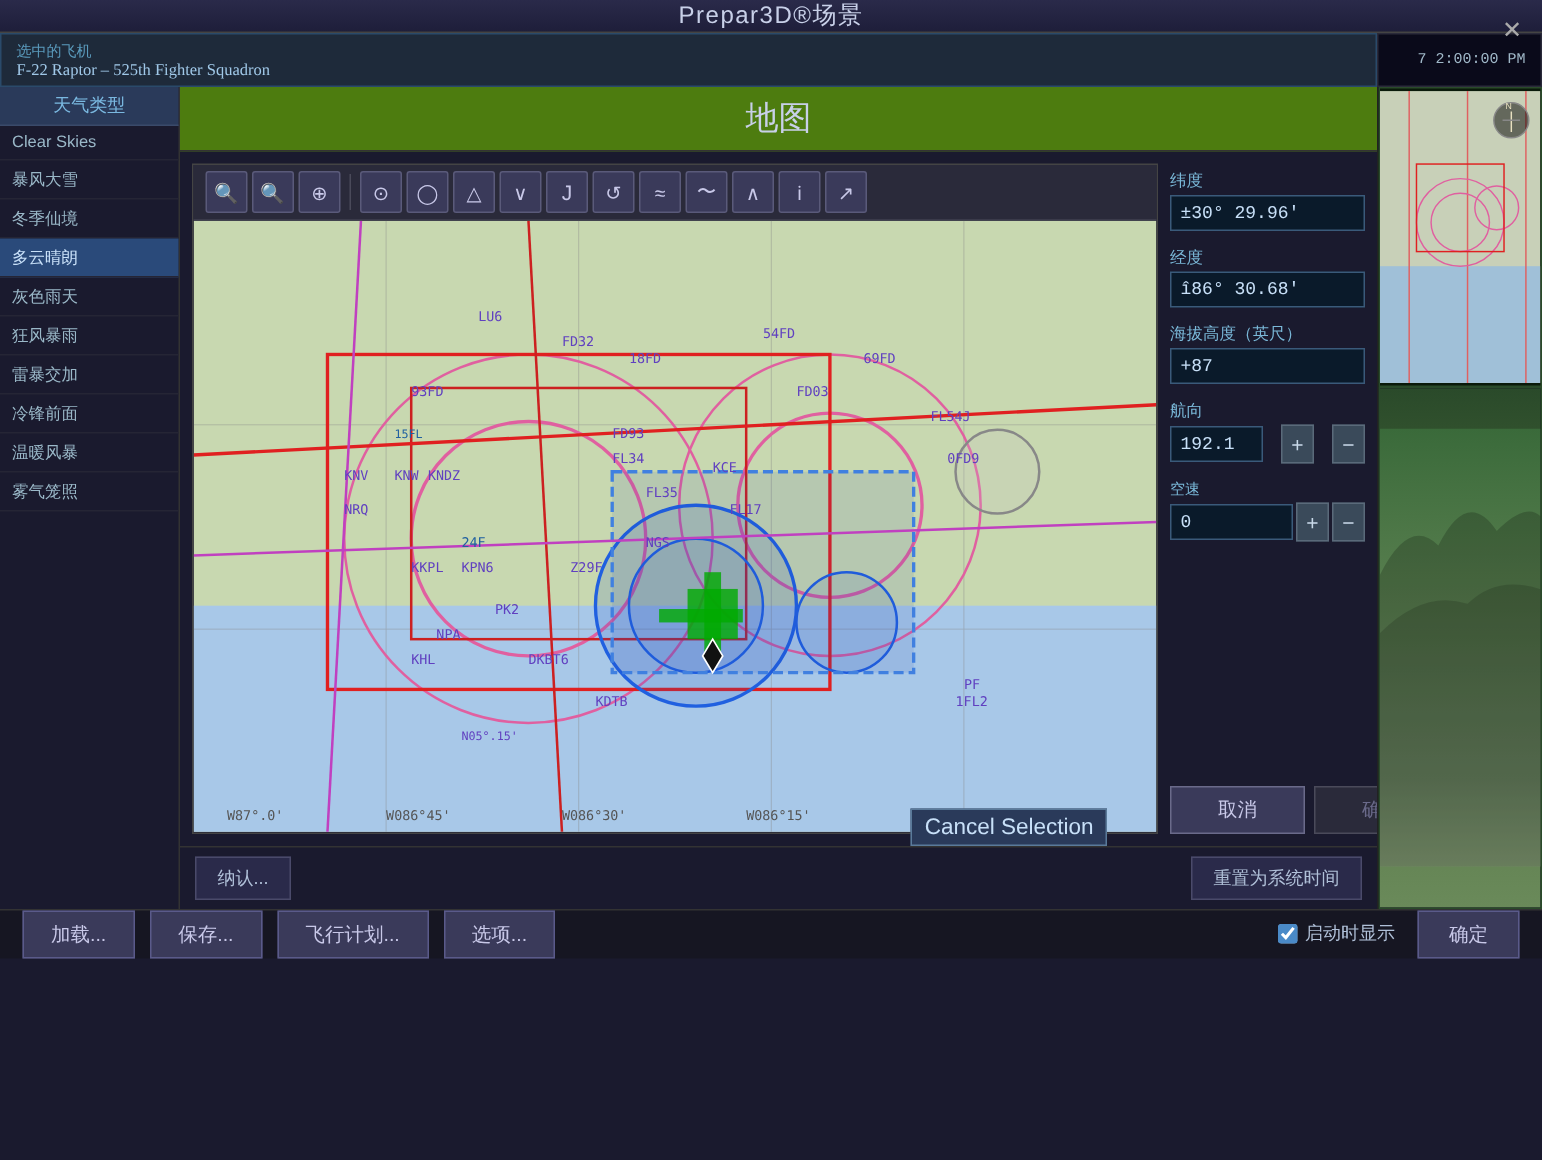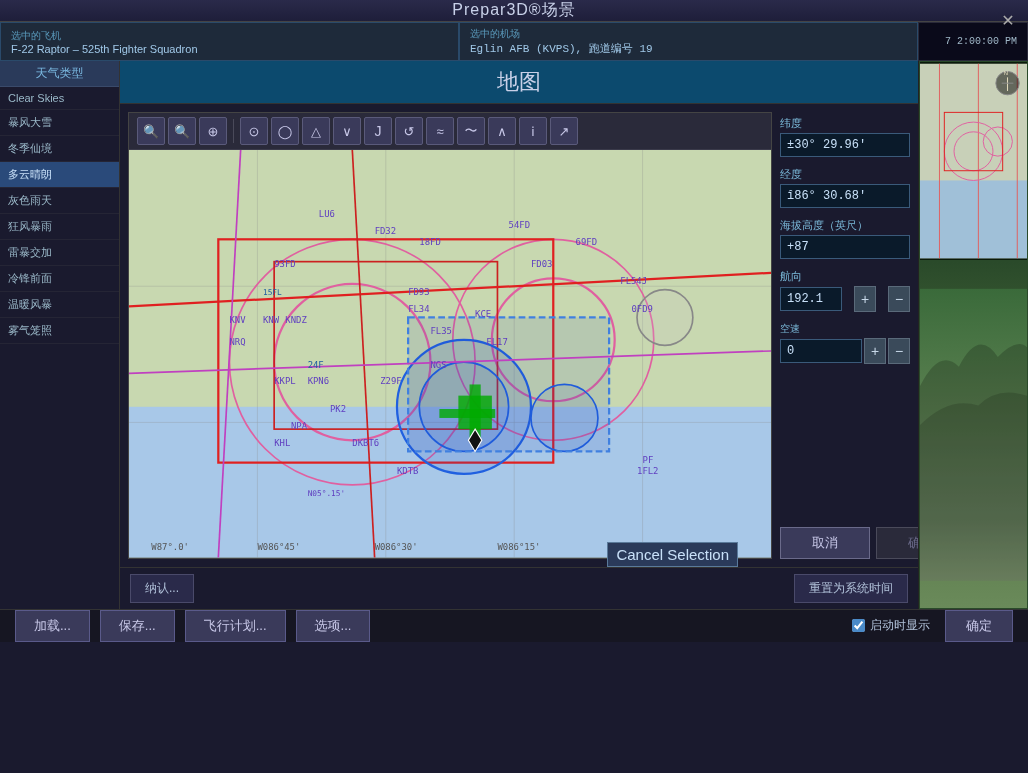--- a/index.html
+++ b/index.html
@@ -328,25 +328,21 @@
 <div id="full-layout">
 
   <div id="title-bar">
     <span class="title">Prepar3D®场景</span>
     <div class="close-btn">✕</div>
   </div>
 
   <div id="top-section">
     <div id="aircraft-info" style="flex:1;background:#1e2a3a;border:1px solid #2a4a6a;display:flex;flex-direction:column;justify-content:center;padding:4px 10px;">
       <div class="info-label" style="color:#5a9abc;font-size:10px;">选中的飞机</div>
-      <div class="info-value" style="color:#a0c8e8;font-size:11px;font-family:Liberation Sans, sans-serif;">F-22 Raptor – 525th Fighter Squadron</div>
-    </div>
-    <div id="airport-info" style="flex:1;background:#1e2a3a;border:1px solid #2a4a6a;display:flex;flex-direction:column;justify-content:center;padding:4px 10px;">
-      <div class="info-label" style="color:#5a9abc;font-size:10px;">选中的机场</div>
-      <div class="info-value" style="color:#a0c8e8;font-size:11px;font-family:'Courier New',monospace;">Eglin AFB (KVPS), 跑道编号 19</div>
+      <div class="info-value" style="color:#a0c8e8;font-size:11px;font-family:Liberation Serif, serif;">F-22 Raptor – 525th Fighter Squadron</div>
     </div>
     <div style="width:110px;background:#0a0a1a;border:1px solid #2a2a3a;display:flex;align-items:center;justify-content:flex-end;padding-right:6px;">
       <span class="time-display" style="color:#a0b8c8;font-size:10px;font-family:'Courier New',monospace;">7 2:00:00 PM</span>
     </div>
   </div>
 
   <div id="main-section" style="display:flex;flex:1;">
 
     <div id="weather-sidebar" style="width:120px;background:#1a1a2e;display:flex;flex-direction:column;border-right:1px solid #333;">
       <div id="weather-type-label" style="background:#2a3a5a;color:#7ab8e0;font-size:12px;padding:4px 8px;text-align:center;border-bottom:1px solid #3a4a6a;">天气类型</div>
@@ -357,21 +353,21 @@
       <div class="weather-item" style="color:#9ab8c8;font-size:11px;padding:5px 8px;cursor:pointer;border-bottom:1px solid #252535;">灰色雨天</div>
       <div class="weather-item" style="color:#9ab8c8;font-size:11px;padding:5px 8px;cursor:pointer;border-bottom:1px solid #252535;">狂风暴雨</div>
       <div class="weather-item" style="color:#9ab8c8;font-size:11px;padding:5px 8px;cursor:pointer;border-bottom:1px solid #252535;">雷暴交加</div>
       <div class="weather-item" style="color:#9ab8c8;font-size:11px;padding:5px 8px;cursor:pointer;border-bottom:1px solid #252535;">冷锋前面</div>
       <div class="weather-item" style="color:#9ab8c8;font-size:11px;padding:5px 8px;cursor:pointer;border-bottom:1px solid #252535;">温暖风暴</div>
       <div class="weather-item" style="color:#9ab8c8;font-size:11px;padding:5px 8px;cursor:pointer;border-bottom:1px solid #252535;">雾气笼照</div>
     </div>
 
     <div id="center-column" style="flex:1;display:flex;flex-direction:column;">
 
-      <div id="map-title" style="text-align:center;color:#c8d0e8;font-size:22px;padding:6px 0;background:#0c4a6e;border-bottom:1px solid #333;">地图</div>
+      <div id="map-title" style="text-align:center;color:#c8d0e8;font-size:22px;padding:6px 0;background:#4d7c0f;border-bottom:1px solid #333;">地图</div>
 
       <div id="map-area" style="flex:1;display:flex;padding:8px;gap:8px;">
 
         <div id="map-inner" style="flex:1;display:flex;flex-direction:column;border:1px solid #444;background:#1a1a2e;">
 
           <div id="map-toolbar" style="background:#2a2a3a;padding:4px 8px;display:flex;align-items:center;gap:3px;border-bottom:1px solid #3a3a4a;flex-wrap:wrap;">
             <div class="toolbar-btn" style="width:28px;height:28px;background:#3a3a5a;border:1px solid #5a5a7a;color:#c8c8e8;display:flex;align-items:center;justify-content:center;cursor:pointer;font-size:13px;border-radius:2px;">🔍</div>
             <div class="toolbar-btn" style="width:28px;height:28px;background:#3a3a5a;border:1px solid #5a5a7a;color:#c8c8e8;display:flex;align-items:center;justify-content:center;cursor:pointer;font-size:13px;border-radius:2px;">🔍</div>
             <div class="toolbar-btn" style="width:28px;height:28px;background:#3a3a5a;border:1px solid #5a5a7a;color:#c8c8e8;display:flex;align-items:center;justify-content:center;cursor:pointer;font-size:13px;border-radius:2px;">⊕</div>
             <div style="width:1px;height:24px;background:#4a4a5a;margin:0 3px;"></div>

